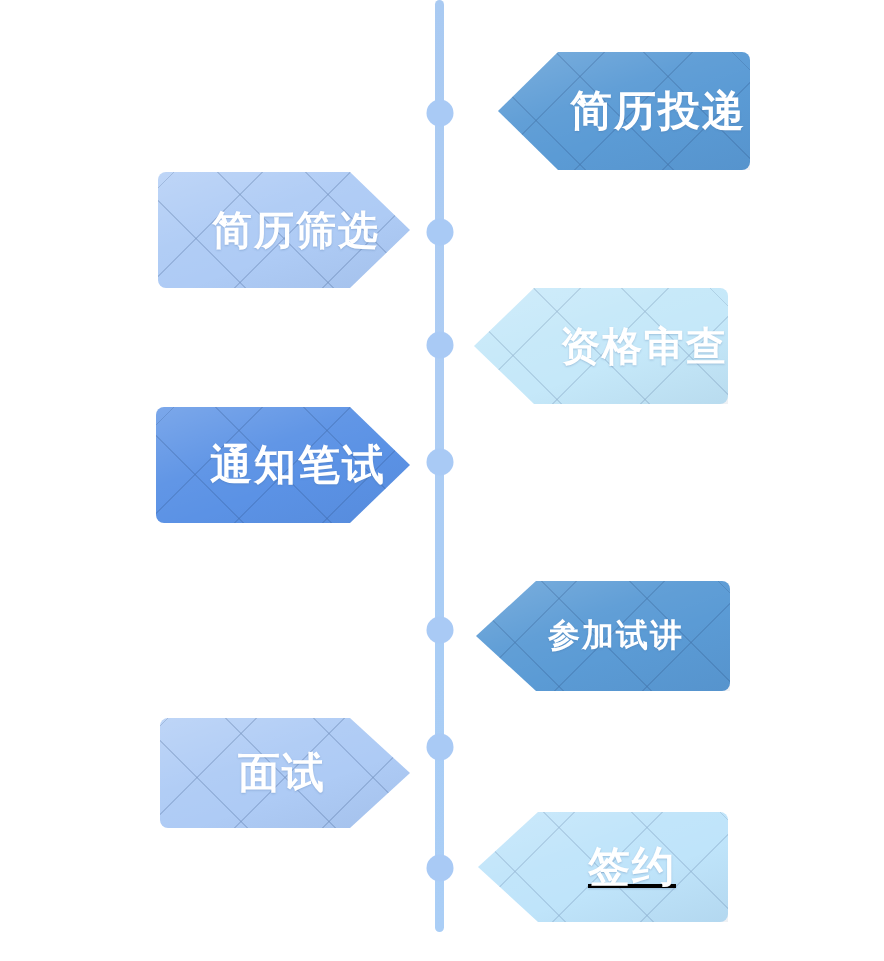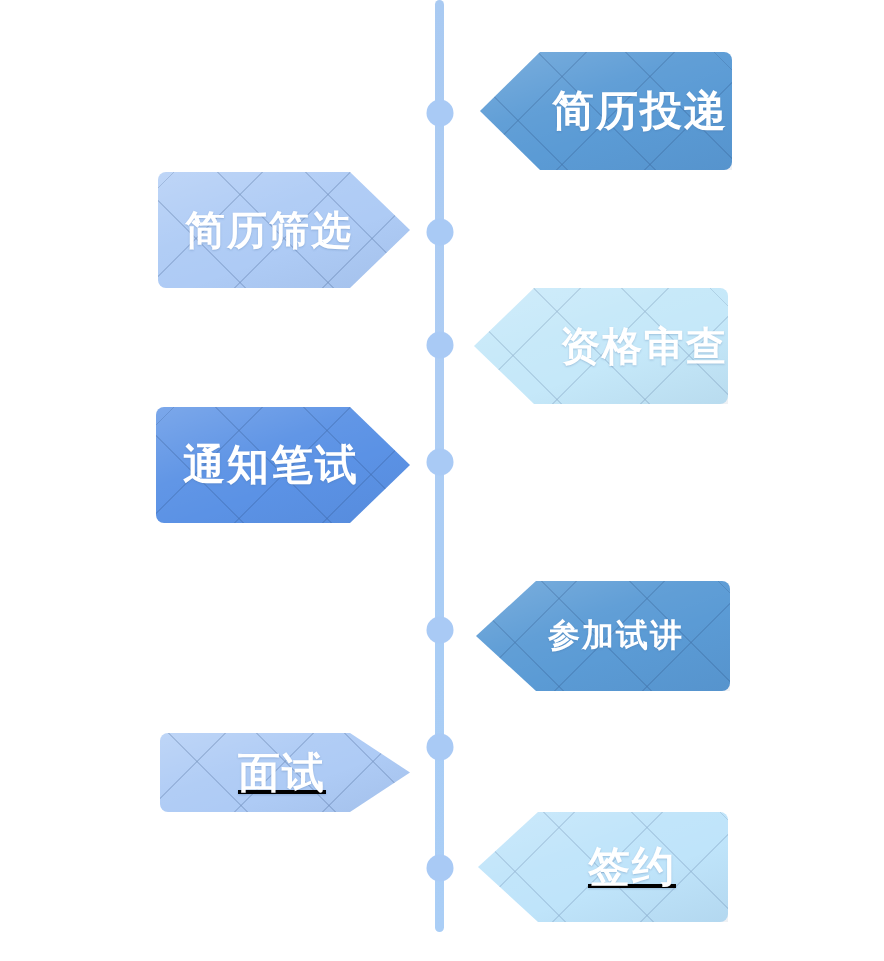--- a/index.html
+++ b/index.html
@@ -52,21 +52,21 @@
   }
   .chev-label {
     position: relative;
     z-index: 3;
     color: #ffffff;
     font-weight: 700;
     letter-spacing: 2px;
     white-space: nowrap;
     text-shadow: 0 1px 2px rgba(70,110,160,0.30);
   }
-  .chev-right .chev-label { padding-left: 27px; }
+  .chev-right .chev-label { padding-left: 54px; }
   .chev-left  .chev-label { padding-left: 72px; }
 
   
   .lattice {
     position: absolute;
     inset: 0;
     z-index: 2;
     opacity: 0.45;
     background-image:
       repeating-linear-gradient(45deg,
@@ -97,21 +97,21 @@
   <div id="dots">
       <div class="timeline-dot" style="left: 440px; top: 113px; background: rgb(169, 202, 245);"></div>
       <div class="timeline-dot" style="left: 440px; top: 232px; background: rgb(169, 202, 245);"></div>
       <div class="timeline-dot" style="left: 440px; top: 345px; background: rgb(169, 202, 245);"></div>
       <div class="timeline-dot" style="left: 440px; top: 462px; background: rgb(169, 202, 245);"></div>
       <div class="timeline-dot" style="left: 440px; top: 630px; background: rgb(169, 202, 245);"></div>
       <div class="timeline-dot" style="left: 440px; top: 747px; background: rgb(169, 202, 245);"></div>
       <div class="timeline-dot" style="left: 440px; top: 868px; background: rgb(169, 202, 245);"></div>
     </div>
   <div id="steps">
-      <div class="chevron chev-left" style="left: 480px; top: 52px; width: 252px; height: 118px;">
+      <div class="chevron chev-left" style="left: 498px; top: 52px; width: 252px; height: 118px;">
         <div class="chev-shape" style="background: rgb(91, 155, 213); clip-path: polygon(23.81% 0%, 100% 0%, 100% 100%, 23.81% 100%, 0% 50%); border-radius: 8px;">
           <div class="sheen"></div>
           <div class="lattice" style="opacity: 0.42;"></div>
         </div>
         <span class="chev-label" style="font-size: 42px;">简历投递</span>
       </div>
       <div class="chevron chev-right" style="left: 158px; top: 172px; width: 252px; height: 116px;">
         <div class="chev-shape" style="background: rgb(174, 203, 245); clip-path: polygon(0% 0%, 76.19% 0%, 100% 50%, 76.19% 100%, 0% 100%); border-radius: 8px;">
           <div class="sheen"></div>
           <div class="lattice" style="opacity: 0.42;"></div>
@@ -132,21 +132,21 @@
         </div>
         <span class="chev-label" style="font-size: 42px;">通知笔试</span>
       </div>
       <div class="chevron chev-left" style="left: 476px; top: 581px; width: 254px; height: 110px;">
         <div class="chev-shape" style="background: rgb(91, 155, 213); clip-path: polygon(23.62% 0%, 100% 0%, 100% 100%, 23.62% 100%, 0% 50%); border-radius: 8px;">
           <div class="sheen"></div>
           <div class="lattice" style="opacity: 0.42;"></div>
         </div>
         <span class="chev-label" style="font-size: 32px;">参加试讲</span>
       </div>
-      <div class="chevron chev-right" style="left: 160px; top: 733px; width: 250px; height: 79px; text-decoration: underline;">
+      <div class="chevron chev-right" style="left: 160px; top: 718px; width: 250px; height: 110px;">
         <div class="chev-shape" style="background: rgb(174, 203, 245); clip-path: polygon(0% 0%, 76% 0%, 100% 50%, 76% 100%, 0% 100%); border-radius: 8px;">
           <div class="sheen"></div>
           <div class="lattice" style="opacity: 0.42;"></div>
         </div>
         <span class="chev-label" style="font-size: 42px; padding-left: 78px;">面试</span>
       </div>
       <div class="chevron chev-left" style="left: 478px; top: 812px; width: 250px; height: 110px; text-decoration: underline;">
         <div class="chev-shape" style="background: rgb(191, 228, 250); clip-path: polygon(24% 0%, 100% 0%, 100% 100%, 24% 100%, 0% 50%); border-radius: 8px;">
           <div class="sheen"></div>
           <div class="lattice" style="opacity: 0.3;"></div>

